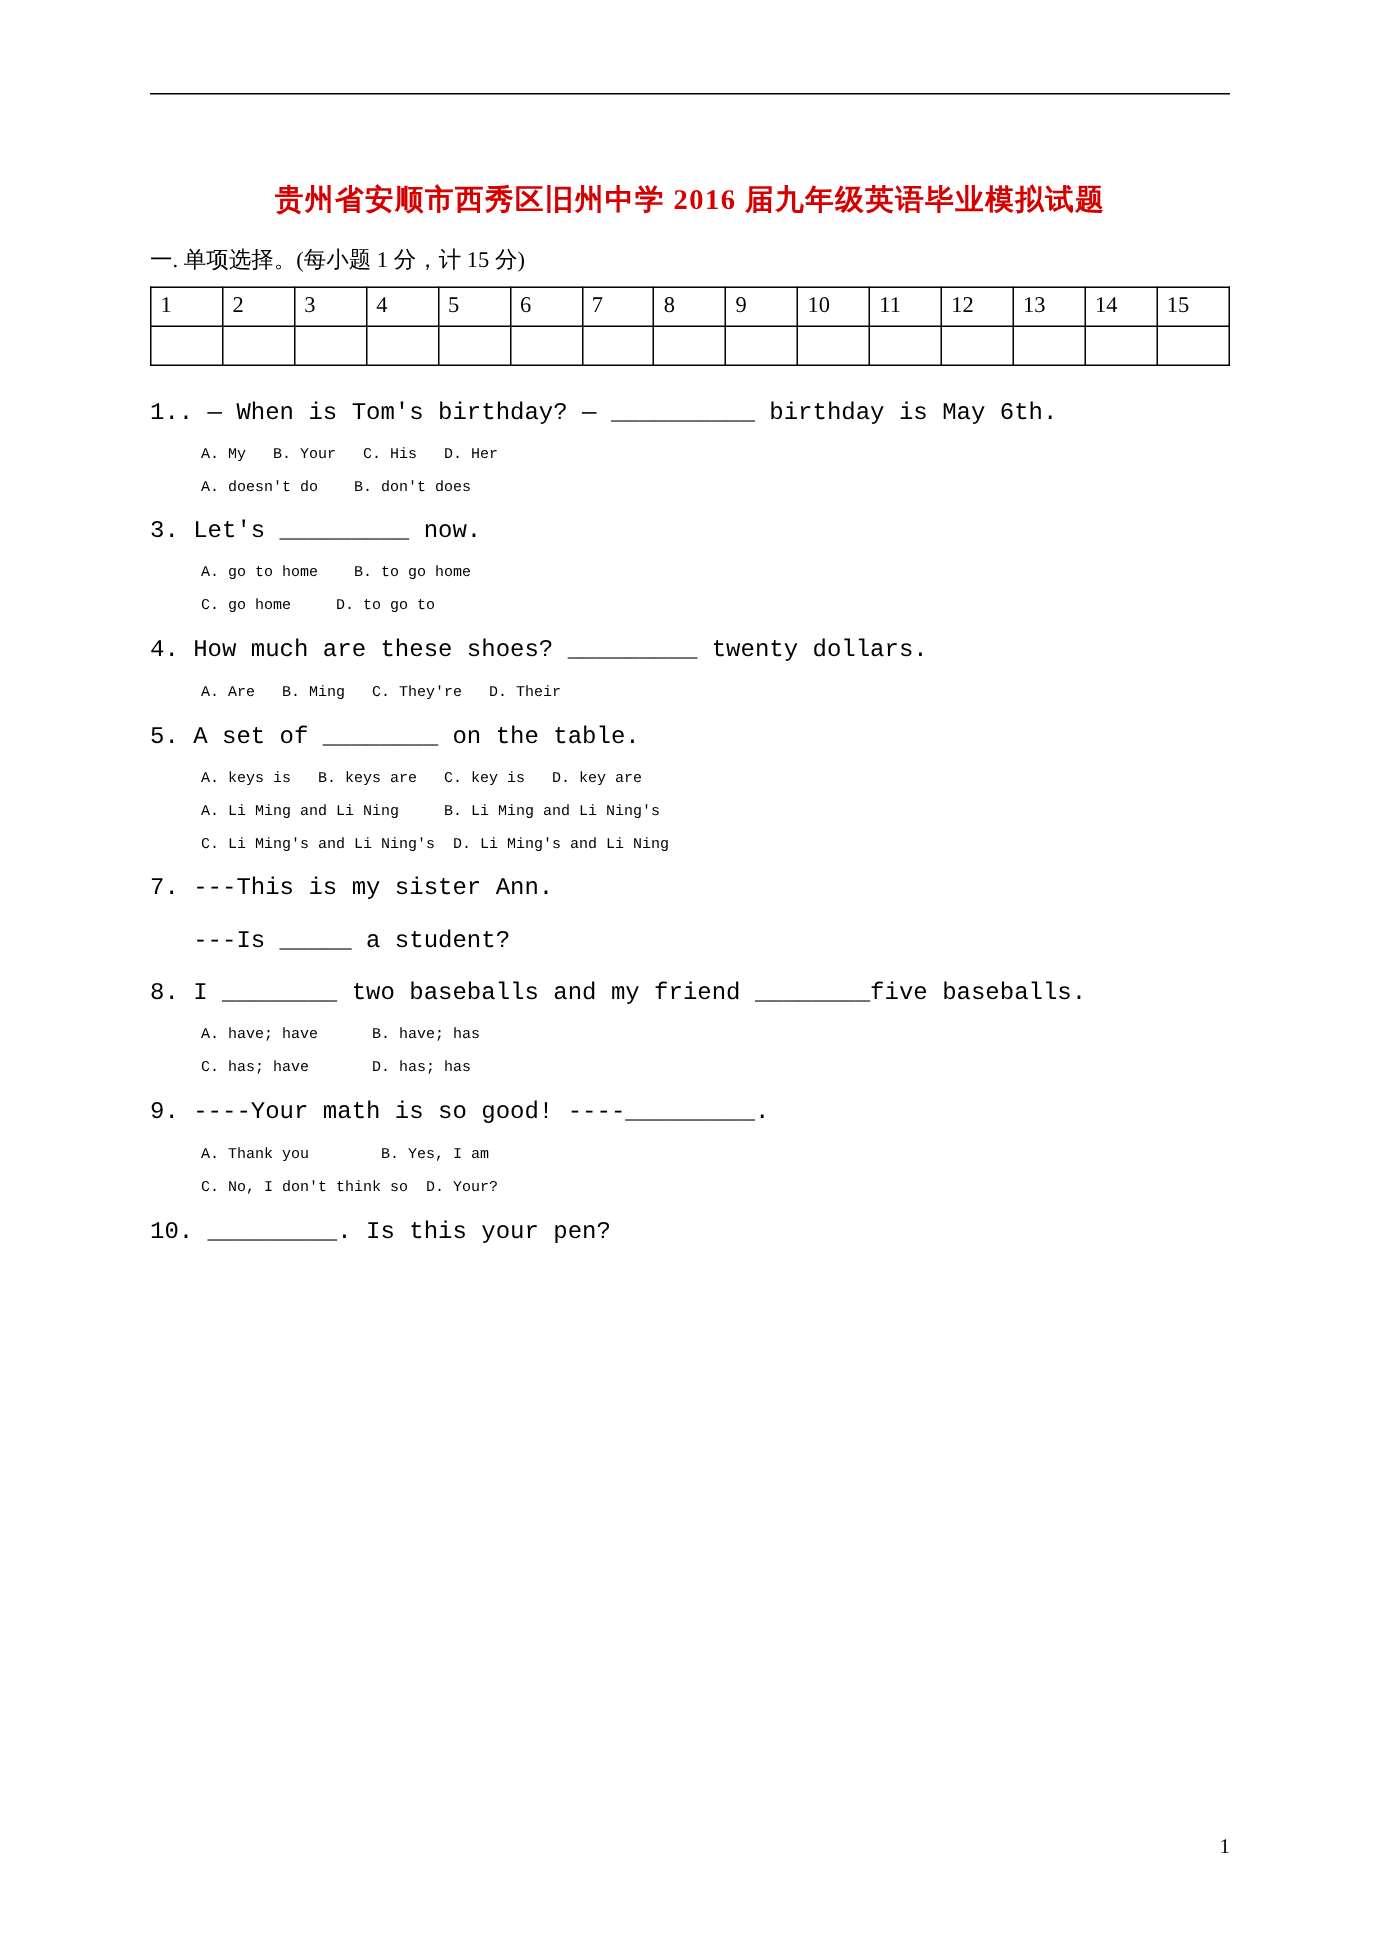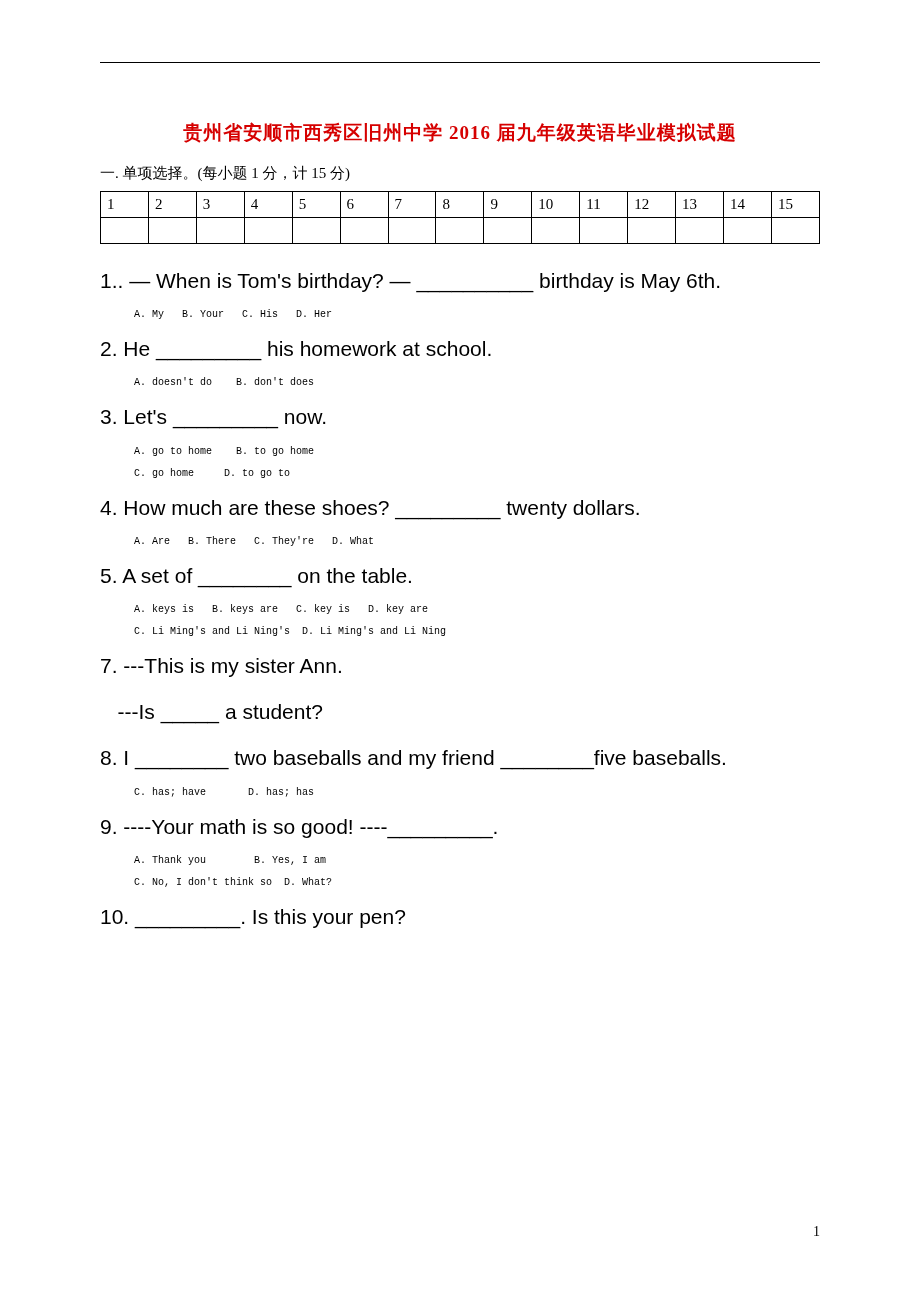--- a/index.html
+++ b/index.html
@@ -47,22 +47,22 @@
   table.answer-grid td {
     border: 1px solid #000;
     height: 26px;
     font-family: "SimSun", "宋体", serif;
     font-size: 15px;
     text-align: left;
     padding-left: 6px;
     vertical-align: middle;
   }
   .q {
-    font-family: Liberation Sans, sans-serif;
-    font-size: 21px;
+    font-family: Liberation Mono, monospace;
+    font-size: 16px;
     line-height: 2.2;
     margin: 0;
     white-space: pre;
   }
   .opts {
     font-family: "Courier New", "SimSun", monospace;
     font-size: 10px;
     line-height: 2.2;
     margin: 0;
     padding-left: 34px;
@@ -121,41 +121,42 @@
       <td></td>
       <td></td>
       <td></td>
     </tr>
   </tbody>
     </table>
 
   <p class="q">1.. — When is Tom's birthday? — __________ birthday is May 6th.</p>
   <p class="opts">A. My   B. Your   C. His   D. Her</p>
 
-  <p class="q">2. He _________ his homework at school.</p>
   <p class="opts">A. doesn't do    B. don't does</p>
 
   <p class="q">3. Let's _________ now.</p>
   <p class="opts">A. go to home    B. to go home</p>
   <p class="opts">C. go home     D. to go to</p>
 
   <p class="q">4. How much are these shoes? _________ twenty dollars.</p>
-  <p class="opts">A. Are   B. There   C. They're   D. What</p>
+  <p class="opts">A. Are   B. Ming   C. They're   D. Their</p>
 
   <p class="q">5. A set of ________ on the table.</p>
   <p class="opts">A. keys is   B. keys are   C. key is   D. key are</p>
 
+  <p class="opts">A. Li Ming and Li Ning     B. Li Ming and Li Ning's</p>
   <p class="opts">C. Li Ming's and Li Ning's  D. Li Ming's and Li Ning</p>
 
   <p class="q">7. ---This is my sister Ann.</p>
   <p class="q">   ---Is _____ a student?</p>
 
   <p class="q">8. I ________ two baseballs and my friend ________five baseballs.</p>
+  <p class="opts">A. have; have      B. have; has</p>
   <p class="opts">C. has; have       D. has; has</p>
 
   <p class="q">9. ----Your math is so good! ----_________.</p>
   <p class="opts">A. Thank you        B. Yes, I am</p>
-  <p class="opts">C. No, I don't think so  D. What?</p>
+  <p class="opts">C. No, I don't think so  D. Your?</p>
 
   <p class="q">10. _________. Is this your pen?</p>
 
   <div class="page-num">1</div>
 </div>
 
 </body></html>

